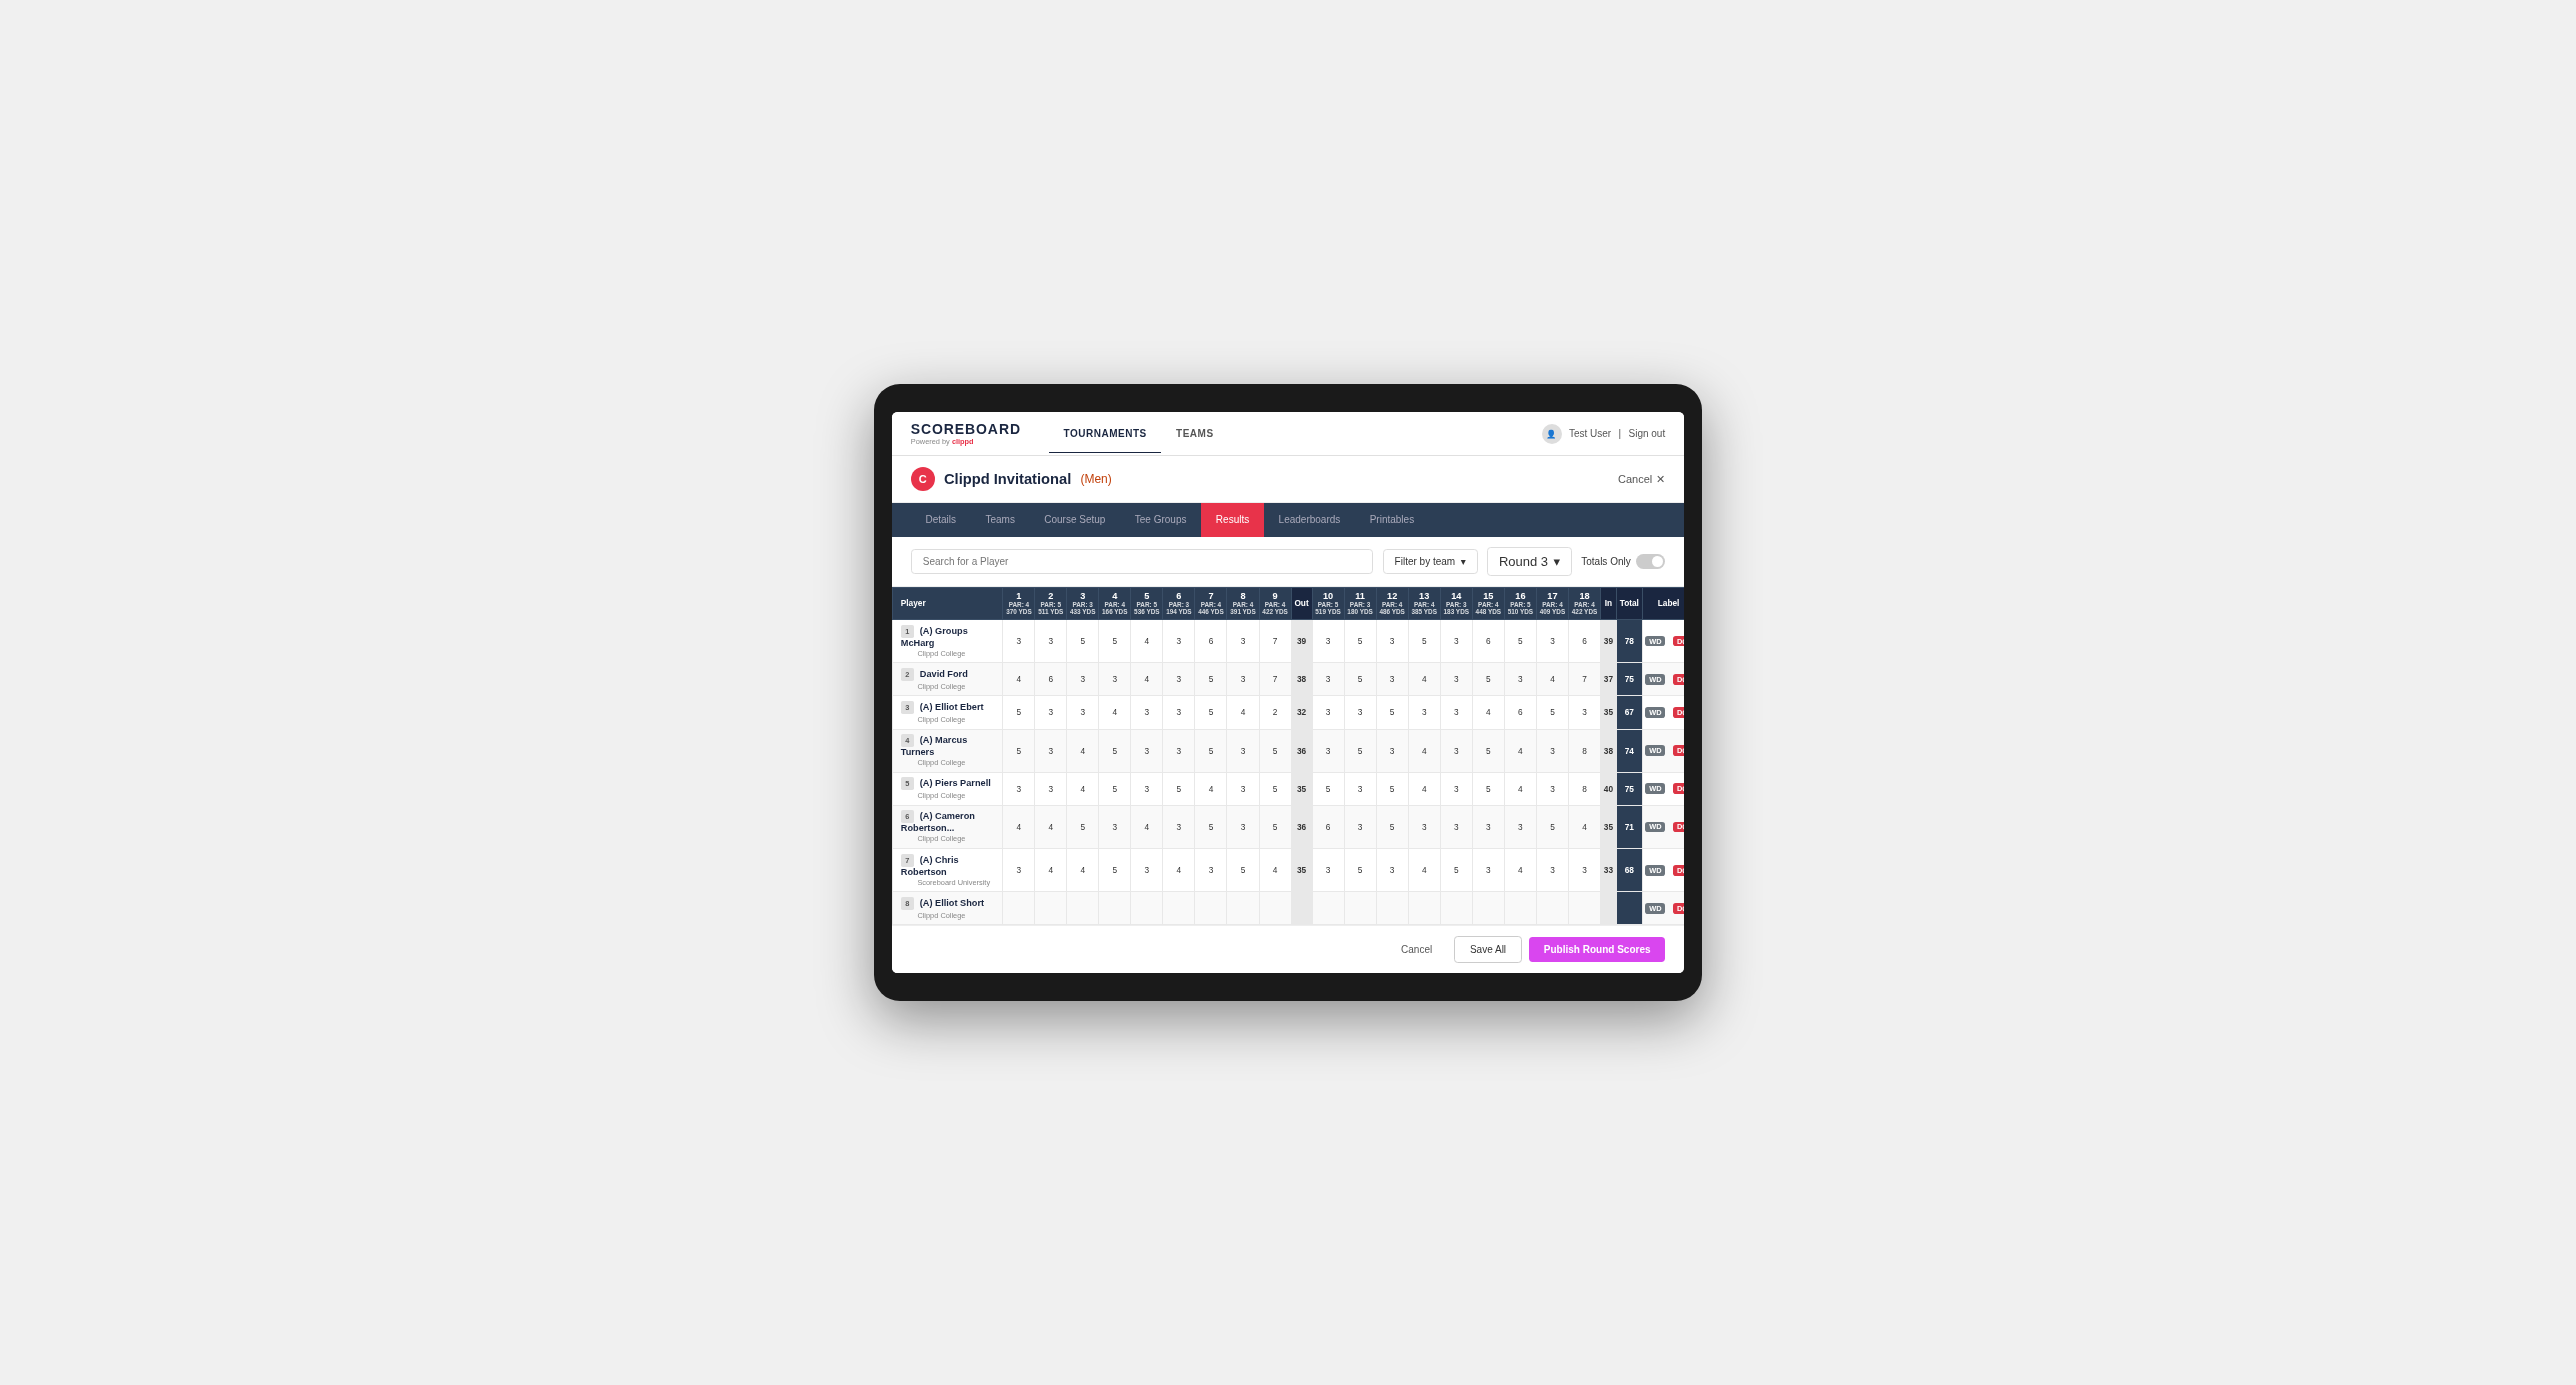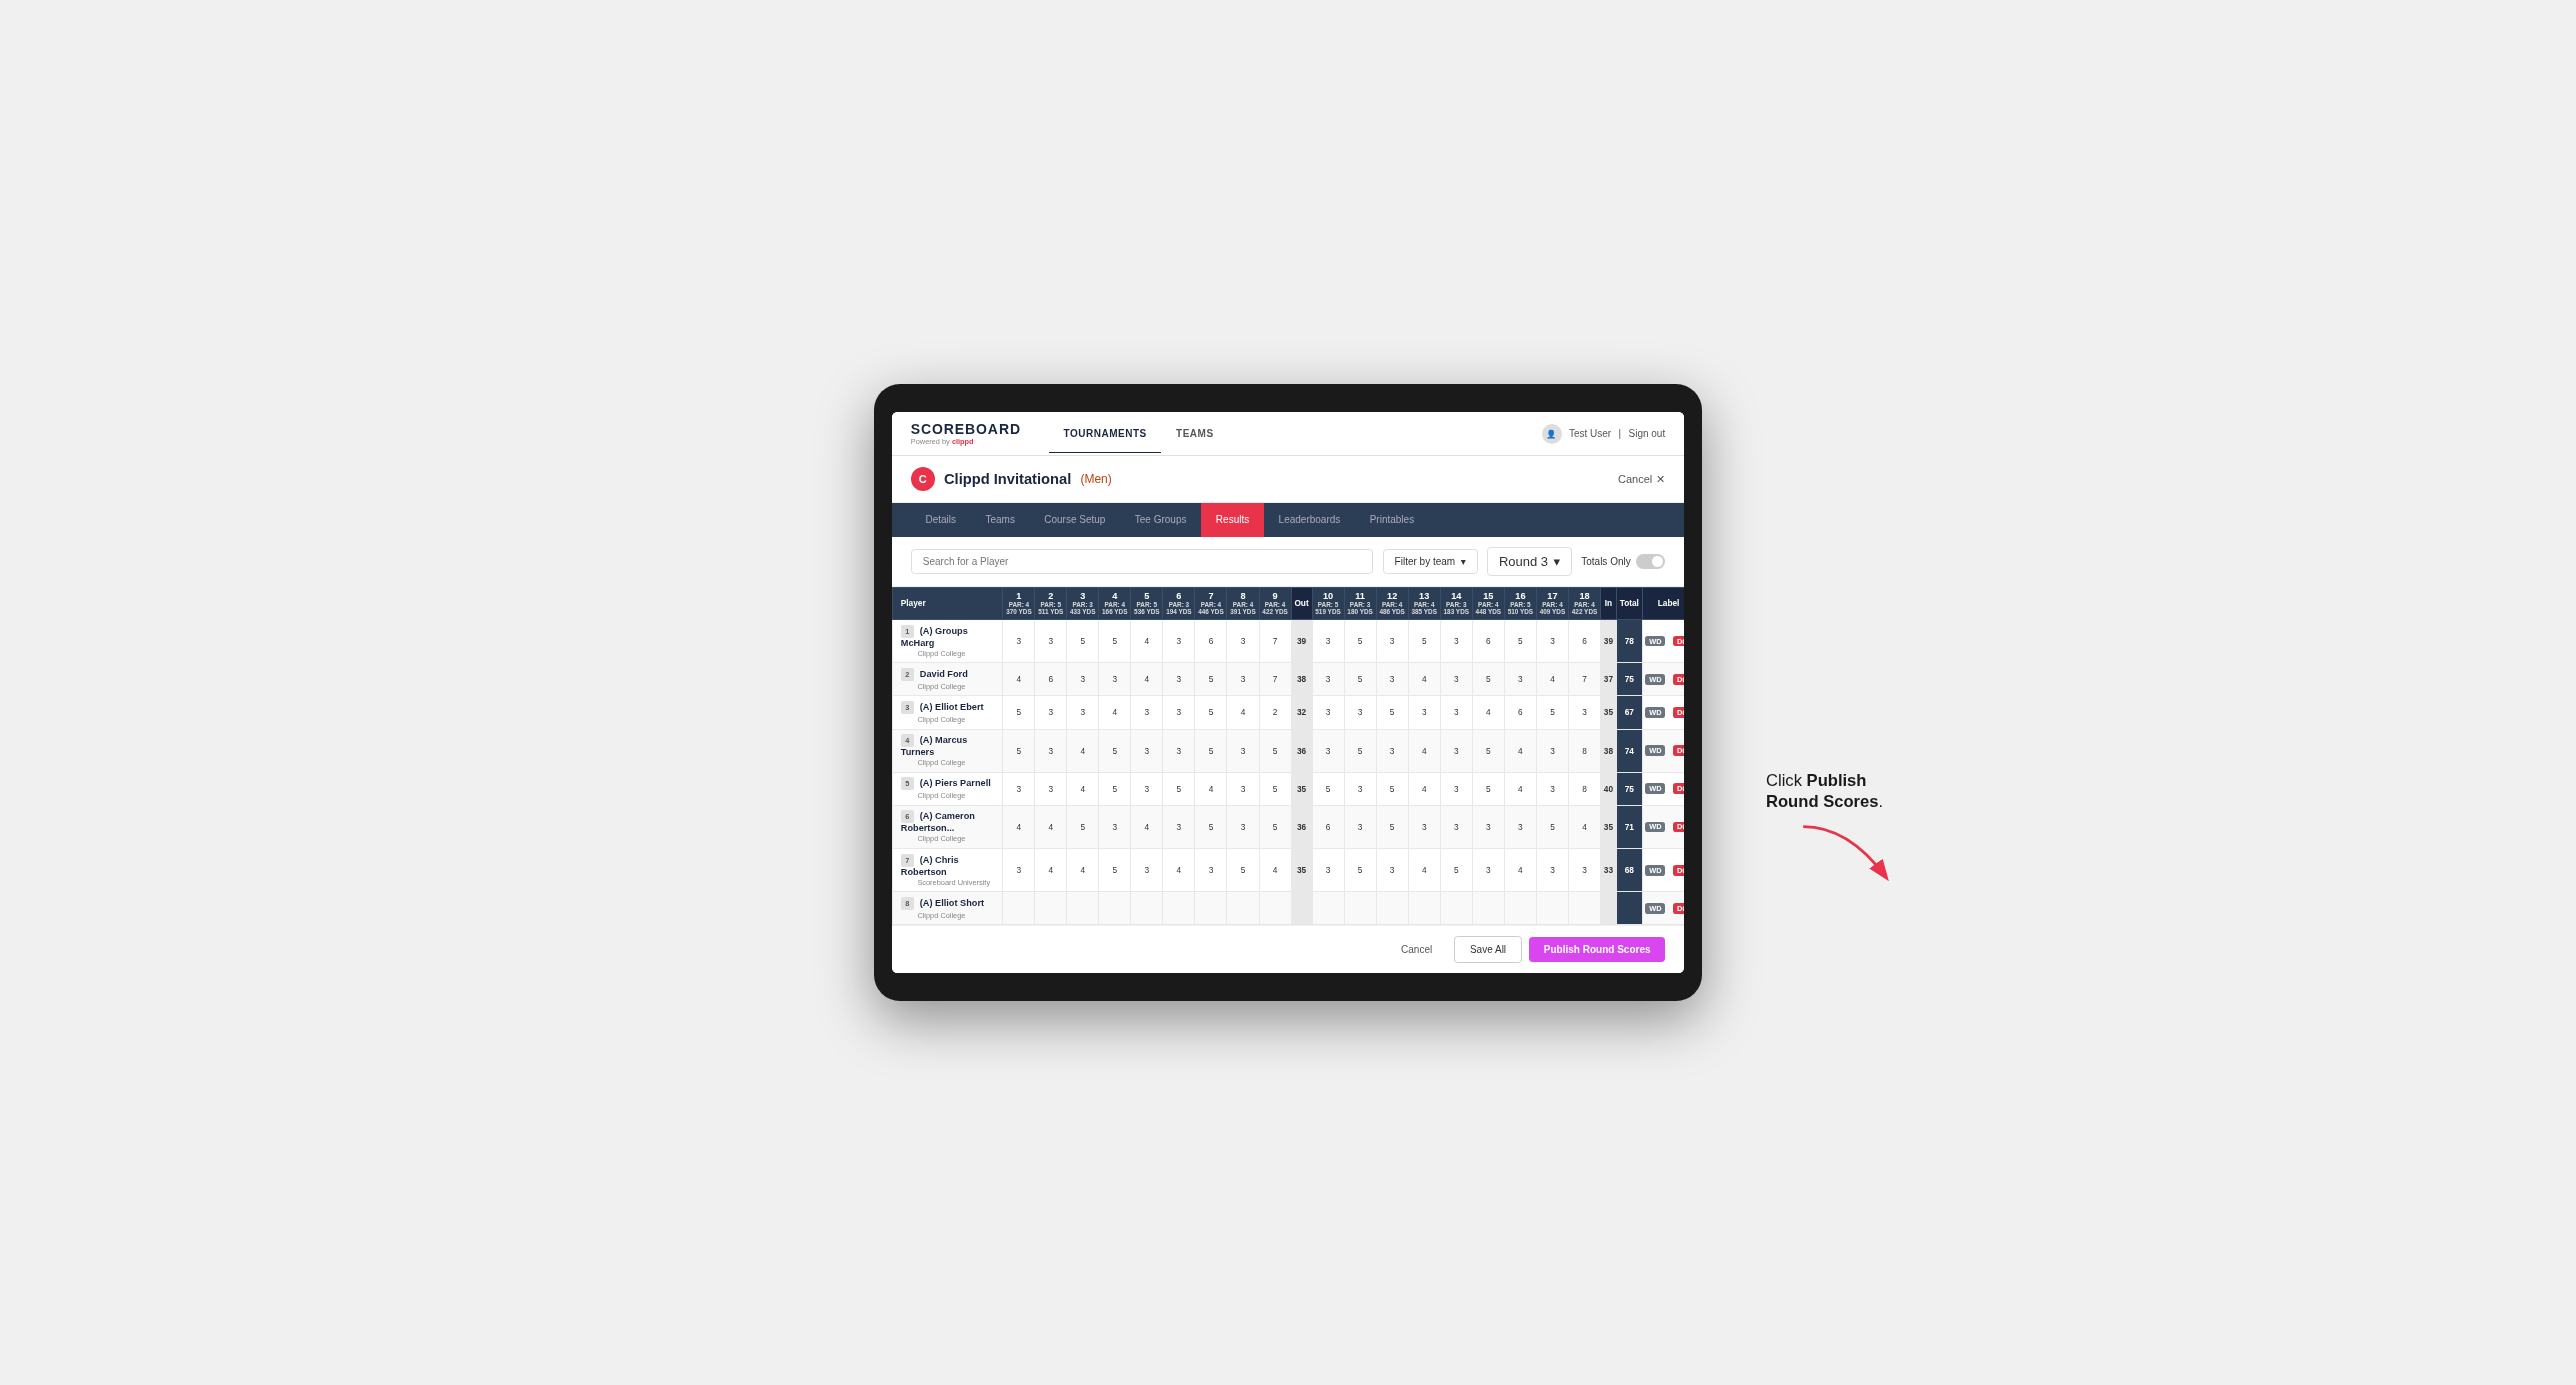--- a/index.html
+++ b/index.html
@@ -830,27 +830,14 @@
 
       <div class="footer-bar">
         <button class="btn-cancel">Cancel</button>
         <button class="btn-save">Save All</button>
         <button class="btn-publish">Publish Round Scores</button>
       </div>
 
     </div>
   </div>
 
-  <div class="annotation">
-    <div class="annotation-text">
-      Click <strong>Publish<br>Round Scores</strong>.
-    </div>
-    <svg class="arrow-svg" width="110" height="74" viewBox="0 0 120 80">
-      <path d="M10,10 Q60,10 100,65" stroke="#e8334a" stroke-width="3" fill="none" marker-end="url(#arrowhead)"></path>
-      <defs>
-        <marker id="arrowhead" markerWidth="8" markerHeight="8" refX="6" refY="3" orient="auto">
-          <path d="M0,0 L0,6 L8,3 z" fill="#e8334a"></path>
-        </marker>
-      </defs>
-    </svg>
-  </div>
 </div>
 
 
 </body></html>

